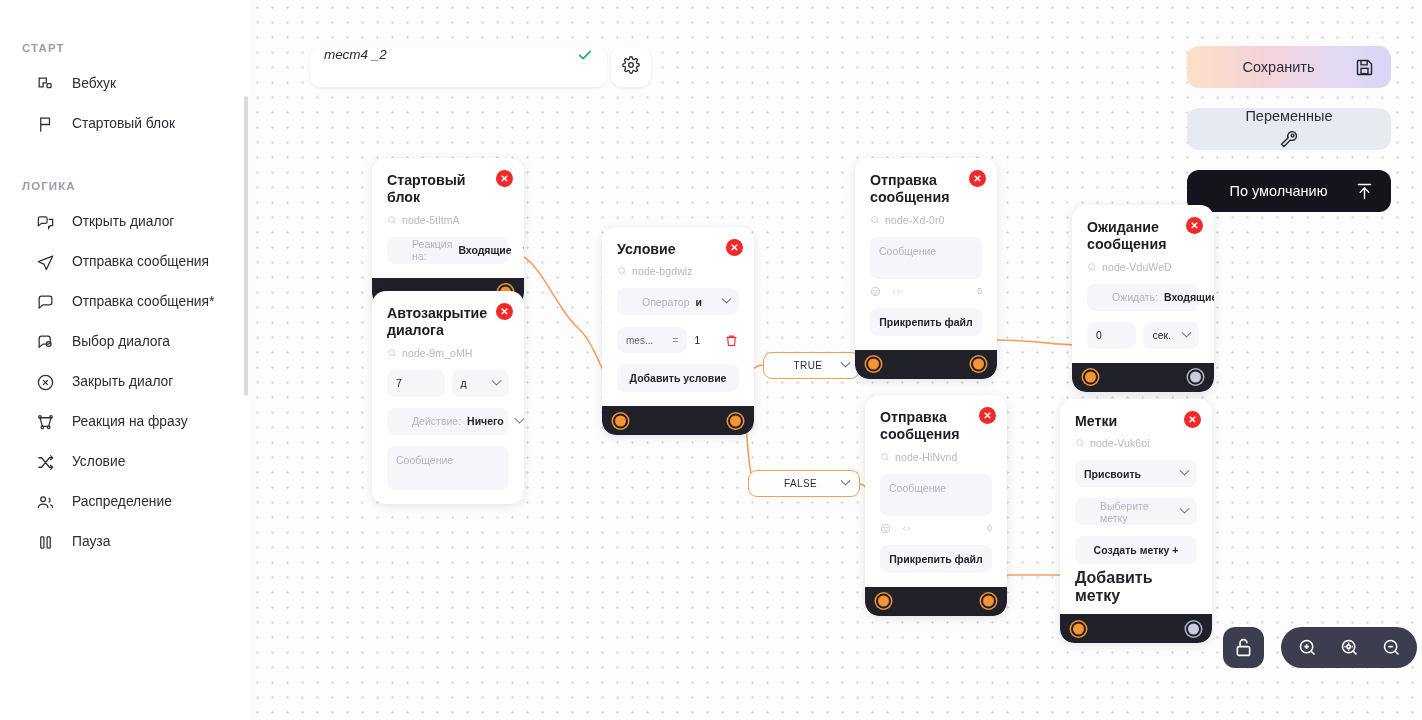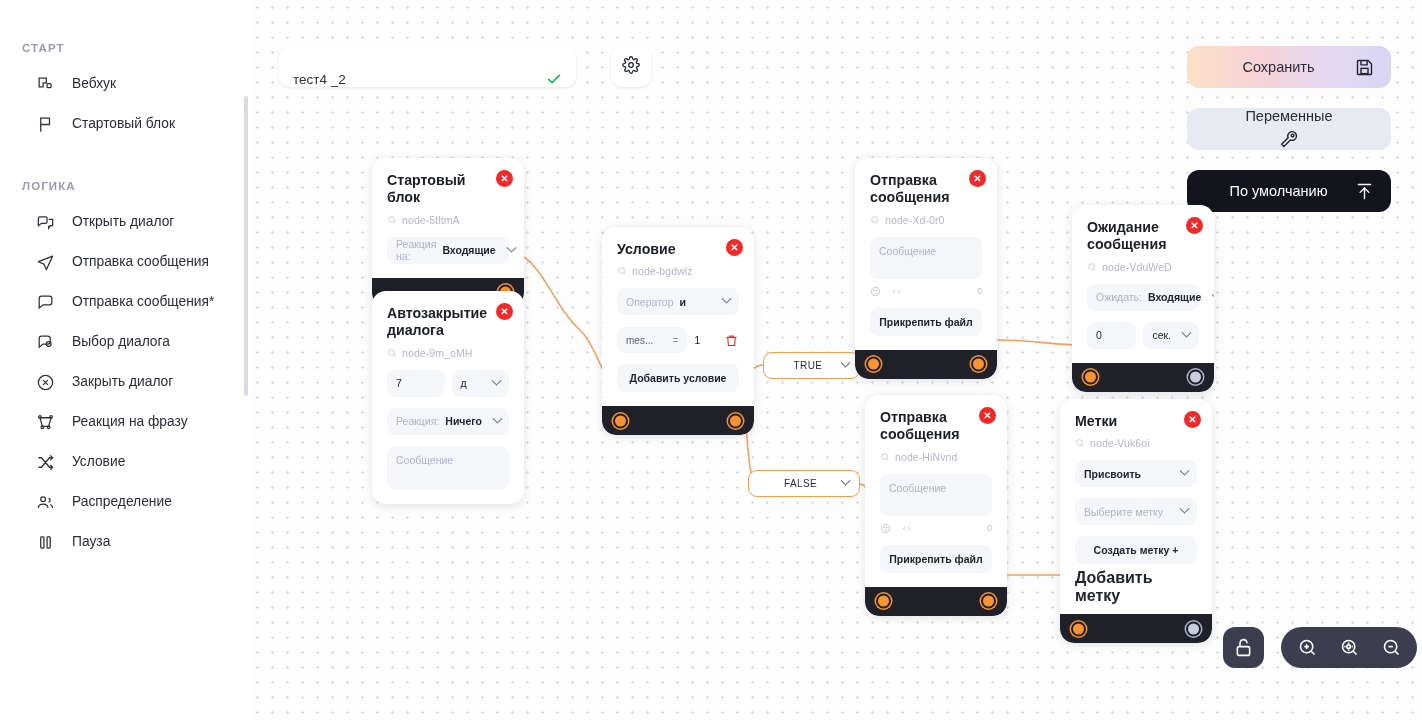--- a/index.html
+++ b/index.html
@@ -56,23 +56,23 @@
     position: absolute; left: 250px; top: 0; right: 0; bottom: 0;
     background-color: #fdfdfd;
     background-image: radial-gradient(#d9dbe4 1px, transparent 1.1px);
     background-size: 15px 15px;
     overflow: hidden;
   }
   #edges { position: absolute; left: 0; top: 0; width: 1172px; height: 720px; }
 
   
   #name-field {
-    position: absolute; left: 29px; top: 47px; width: 297px; height: 40px;
-    background: #fff; border-radius: 10px; display: flex; align-items: flex-end;
-    padding: 0 14px; box-shadow: 0 1px 3px rgba(40,44,63,.10);
+    position: absolute; left: 60px; top: 47px; width: 297px; height: 40px;
+    background: #fff; border-radius: 10px; display: flex; align-items: flex-start;
+    padding: 0 14px; box-shadow: 0 1px 3px rgba(40,44,63,.10); font-style: italic;
   }
   #name-value { flex: 1; font-size: 13.5px; color: #2b2d36; }
   .check-ic { width: 16px; height: 16px; color: #18b45f; }
   #gear-btn {
     position: absolute; left: 361px; top: 47px; width: 40px; height: 40px;
     background: #fff; border-radius: 11px; display: flex; align-items: center;
     justify-content: center; cursor: pointer; box-shadow: 0 1px 3px rgba(40,44,63,.10);
   }
 
   .act-btn {
@@ -122,21 +122,21 @@
   .handle.left { left: 11px; }
   .handle.right { right: 11px; }
   .handle.off { background: #c9ccdd; box-shadow: 0 0 0 1.5px #aeb2c9; }
 
   
   .fld {
     background: #f5f6fa; border-radius: 8px; height: 27px;
     display: flex; align-items: center; padding: 0 9px; gap: 6px;
     font-size: 10.5px; color: #2b2d36; margin-top: 11px;
   }
-  .fld .ph { color: #b0b3c3; }
+  .fld .ph { color: #b0b3c3; margin-left: 16px; }
   .fld .val { color: #22242d; font-weight: 700; font-size: 10.5px; }
   .fld .sp { flex: 1; }
   .chev-dn {
     width: 7px; height: 7px; border-right: 1.6px solid #6a6d80;
     border-bottom: 1.6px solid #6a6d80; transform: rotate(45deg) translate(-2px,-2px);
     flex: 0 0 7px;
   }
   .fld-row { display: flex; gap: 7px; margin-top: 11px; }
   .fld-row > .fld { margin-top: 0; }
   .textarea {
@@ -417,21 +417,21 @@
         <div class="fld" style="flex:1">
           <span class="val" style="font-weight:400">7</span>
         </div>
         <div class="fld" style="flex:1">
           <span class="val" style="font-weight:400">д</span>
           <span class="sp"></span>
           <span class="chev-dn"></span>
         </div>
       </div>
       <div class="fld">
-        <span class="ph">Реакция:</span>
+        <span class="ph">Действие:</span>
         <span class="val">Ничего</span>
         <span class="sp"></span>
         <span class="chev-dn"></span>
       </div>
       <div class="textarea">Сообщение</div>
     </div>
   </div>
 
   <div class="node" style="left:352px; top:227px; width:152px;">
     <div class="node-body">

